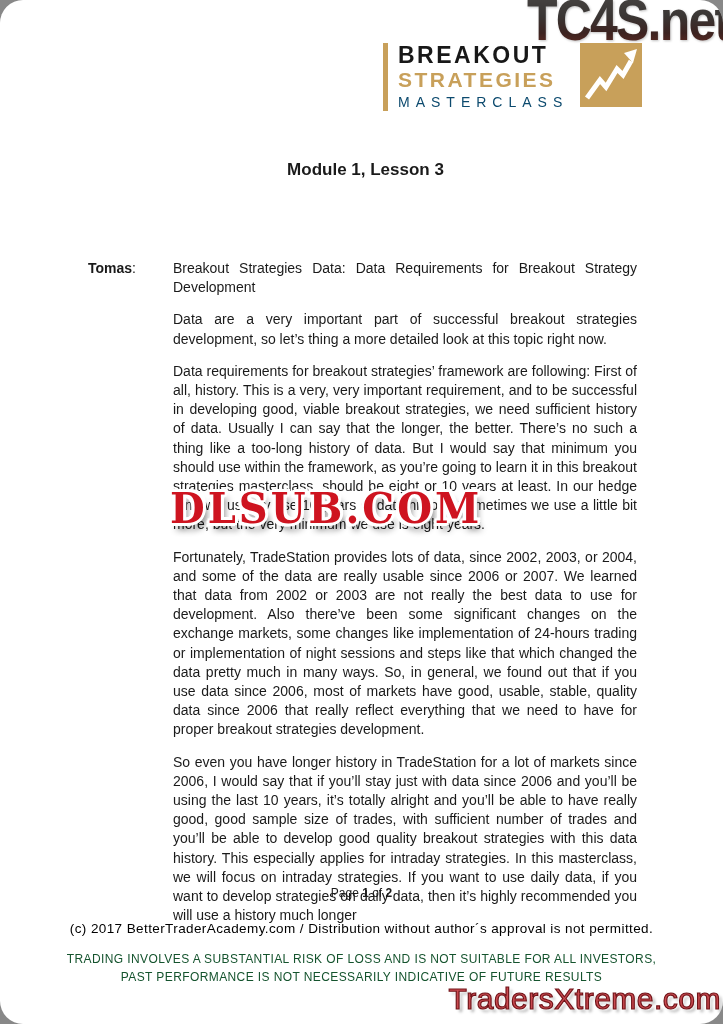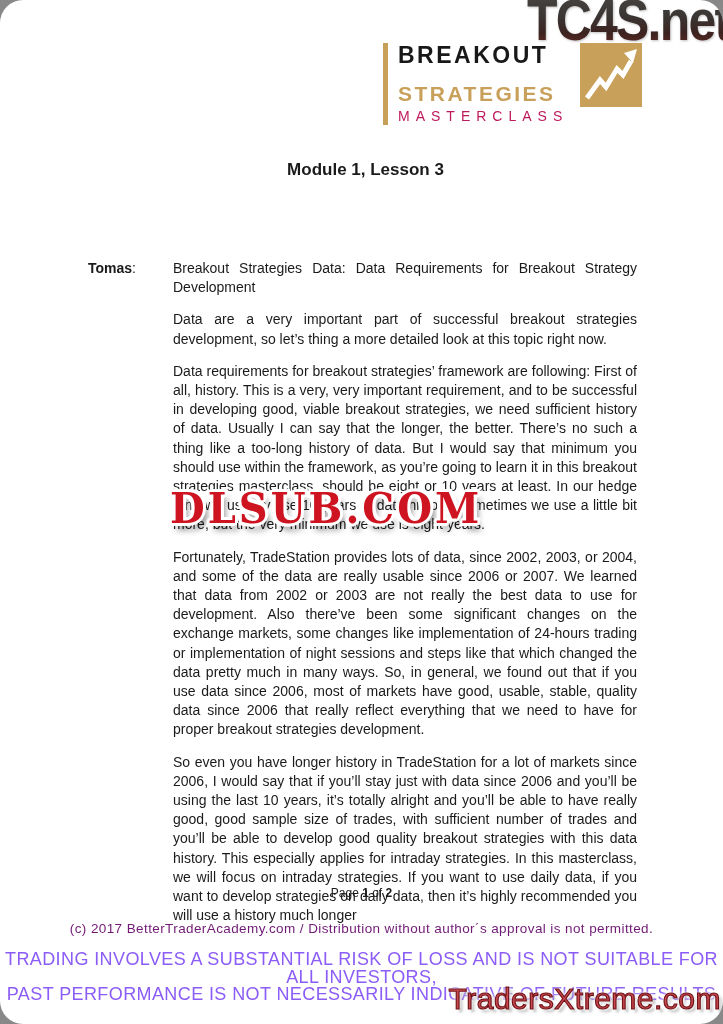--- a/index.html
+++ b/index.html
@@ -17,22 +17,22 @@
     background:linear-gradient(180deg,#4c4a48 0%,#3a3634 45%,#3c2320 70%,#5e2a22 90%,#6e3128 100%);
     -webkit-background-clip:text; background-clip:text; color:transparent;
     filter:drop-shadow(1px 1px 1px rgba(0,0,0,0.25));
     white-space:nowrap;
   }
   
   .logo { position:absolute; left:383px; top:43px; display:flex; align-items:stretch; }
   .logo-bar { width:5px; background:#c8a05a; margin-right:10px; }
   .logo-lines { display:flex; flex-direction:column; justify-content:space-between; padding:1px 0; }
   .logo-l1 { font-size:23px; font-weight:bold; letter-spacing:2.5px; color:#181818; line-height:1.0; }
-  .logo-l2 { font-size:21px; font-weight:bold; letter-spacing:2.5px; color:#c8a05a; line-height:1.05; margin-top:16px; }
-  .logo-l3 { font-size:14px; font-weight:normal; letter-spacing:6px; color:#be185d; line-height:1.1; margin-top:4px; }
+  .logo-l2 { font-size:21px; font-weight:bold; letter-spacing:2.5px; color:#c8a05a; line-height:1.05; margin-top:2px; }
+  .logo-l3 { font-size:14px; font-weight:normal; letter-spacing:6px; color:#0c4a6e; line-height:1.1; margin-top:4px; }
   .logo-chart { margin-left:12px; }
   
   .title1 { position:absolute; top:160px; left:4px; width:100%; text-align:center; font-size:17px; font-weight:bold; }
   .title2 { position:absolute; top:196px; left:0; width:100%; text-align:center; font-size:17px; font-weight:bold; }
   
   .body { position:absolute; left:88px; top:259px; width:549px; font-size:14px; line-height:19.2px; }
   .speaker-row { display:flex; }
   .speaker { width:85px; flex:0 0 85px; font-weight:bold; }
   .speaker .colon { font-weight:normal; }
   .para { width:464px; text-align:justify; }
@@ -47,23 +47,23 @@
       -3px 0 0 #fff, 3px 0 0 #fff, 0 -3px 0 #fff, 0 3px 0 #fff,
       -2px -2px 0 #fff, 2px -2px 0 #fff, -2px 2px 0 #fff, 2px 2px 0 #fff,
       -3px 3px 0 #fff, 3px -3px 0 #fff,
       4px 6px 6px rgba(0,0,0,0.45);
     transform:scaleY(1.08);
   }
   
   .pageno { position:absolute; top:886px; left:0; width:100%; text-align:center; font-size:12px; white-space:pre; }
   .pageno b { font-weight:bold; }
   .copyright { position:absolute; top:921px; left:0; width:100%; text-align:center;
-    font-size:13.5px; color:#701a75; letter-spacing:0.4px; }
+    font-size:13.5px; color:#000000; letter-spacing:0.4px; }
   .disclaimer { position:absolute; top:951px; left:0; width:100%; text-align:center;
-    font-size:18px; color:#8b5cf6; letter-spacing:0.4px; line-height:17.5px; }
+    font-size:12px; color:#14532d; letter-spacing:0.4px; line-height:17.5px; }
   
   .txtreme {
     position:absolute; top:982px; right:2px;
     font-size:30px; font-weight:normal; letter-spacing:0.5px;
     color:#c94a50; -webkit-text-stroke:1.2px #701318; white-space:nowrap;
     text-shadow:0 0 3px #fff, 0 0 5px #fff, 0 0 7px #fff, 3px 3px 3px rgba(0,0,0,0.35);
   }
 </style>
 </head>
 <body>

